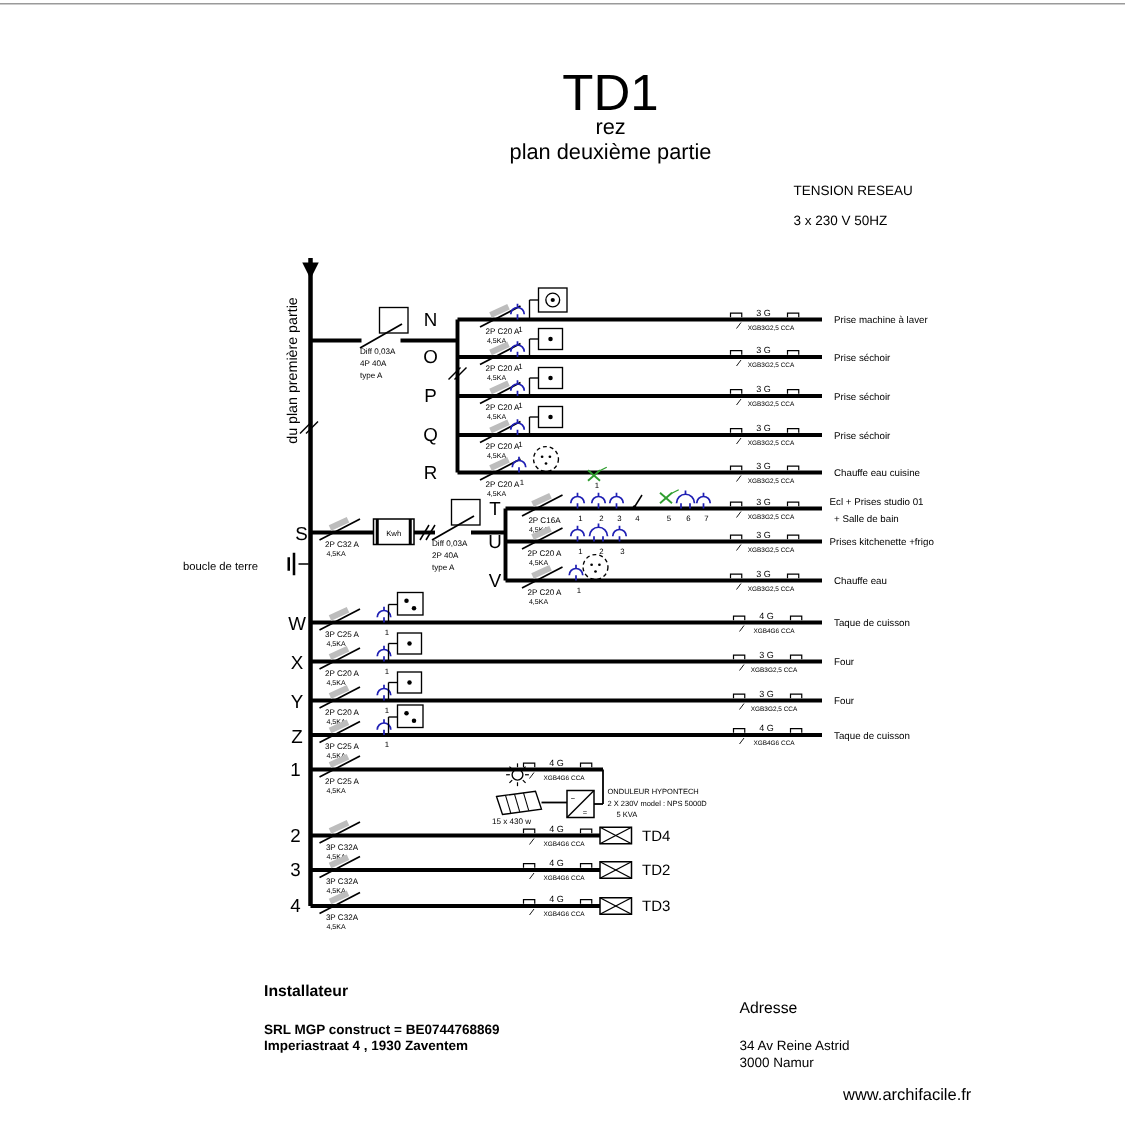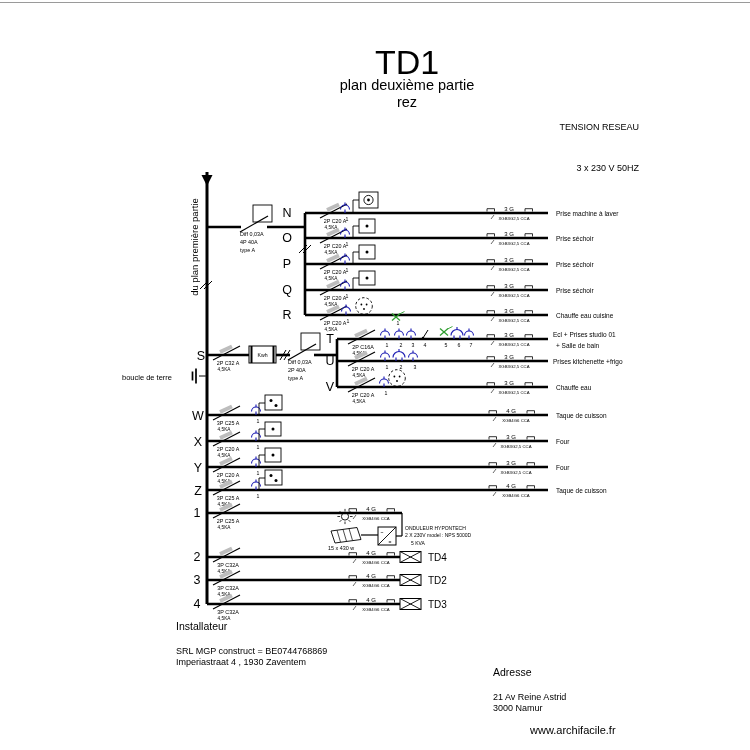--- a/index.html
+++ b/index.html
@@ -2,39 +2,39 @@
 <html><head>
 <meta charset="utf-8">
 <style>
   html,body{margin:0;padding:0;background:#fff;}
   .page{position:relative;width:750px;height:750px;background:#fff;
         font-family:"Liberation Sans",sans-serif;color:#000;overflow:hidden;}
   .topline{position:absolute;top:2px;left:0;width:750px;height:1px;background:#9a9a9a;}
   .title-block{position:absolute;left:252px;top:47px;width:310px;text-align:center;}
   .title-main{font-size:34px;line-height:30px;}
   .title-sub{font-size:14.5px;line-height:17px;}
-  .tension{position:absolute;left:509px;top:122px;width:130px;text-align:right;font-size:9px;}
-  .tension .v{margin-top:31px;}
-  .installer{position:absolute;left:176px;top:621px;font-size:9px;line-height:11px;}
+  .tension{position:absolute;left:529px;top:122px;width:130px;text-align:left;font-size:9px;}
+  .tension .v{margin-top:10px;}
+  .installer{position:absolute;left:176px;top:656px;font-size:9px;line-height:11px;font-weight:bold;}
   .installer .h,.address .h{font-size:10.5px;margin-bottom:14px;}
   .address{position:absolute;left:493px;top:667px;font-size:9px;line-height:11px;}
-  .website{position:absolute;left:530px;top:724px;font-size:11px;}
+  .website{position:absolute;left:562px;top:724px;font-size:11px;}
   svg#diagram{position:absolute;left:0;top:0;}
   svg text{font-family:"Liberation Sans",sans-serif;}
 </style>
 </head>
 <body>
 
 <div class="page">
   <div class="topline"></div>
 
   <div class="title-block">
     <div class="title-main">TD1</div>
+    <div class="title-sub">rez</div>
     <div class="title-sub">plan deuxième partie</div>
-    <div class="title-sub">rez</div>
   </div>
 
   <div class="tension">
     <div>TENSION RESEAU</div>
     <div class="v">3 x 230 V 50HZ</div>
   </div>
 
   <svg id="diagram" width="750" height="750" viewBox="0 0 750 750">
       <g>
         <line x1="207" y1="172" x2="207" y2="604" stroke="#000000" stroke-width="3"></line>
@@ -617,18 +617,18 @@
     </svg>
 
   <div class="installer">
     <div class="h">Installateur</div>
     <div>SRL MGP construct = BE0744768869</div>
     <div>Imperiastraat 4 , 1930 Zaventem</div>
   </div>
 
   <div class="address">
     <div class="h">Adresse</div>
-    <div>21 Av Reine Astrid</div>
+    <div>34 Av Reine Astrid</div>
     <div>3000 Namur</div>
   </div>
 
   <div class="website">www.archifacile.fr</div>
 </div>
 
 </body></html>

